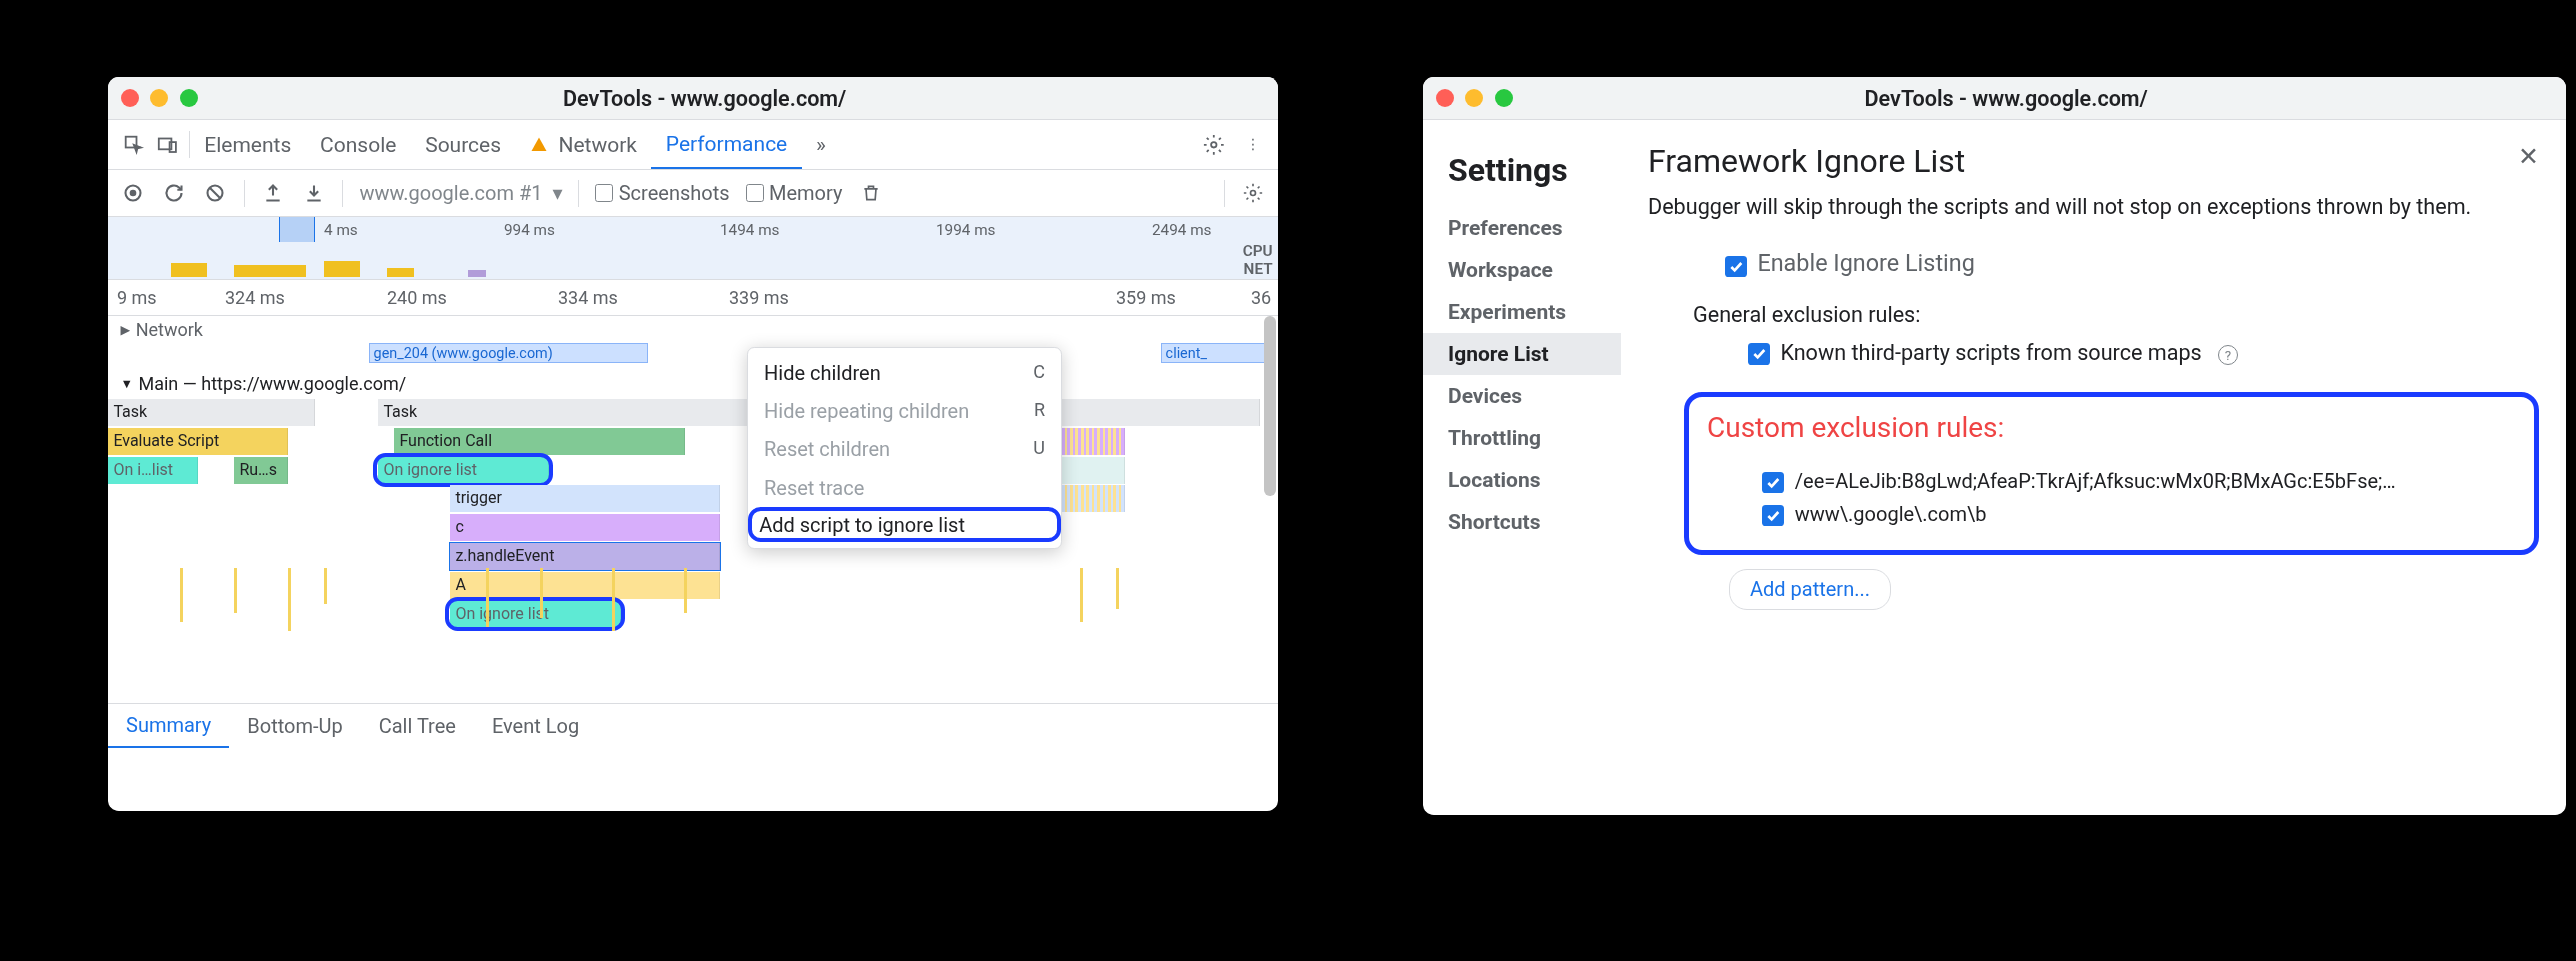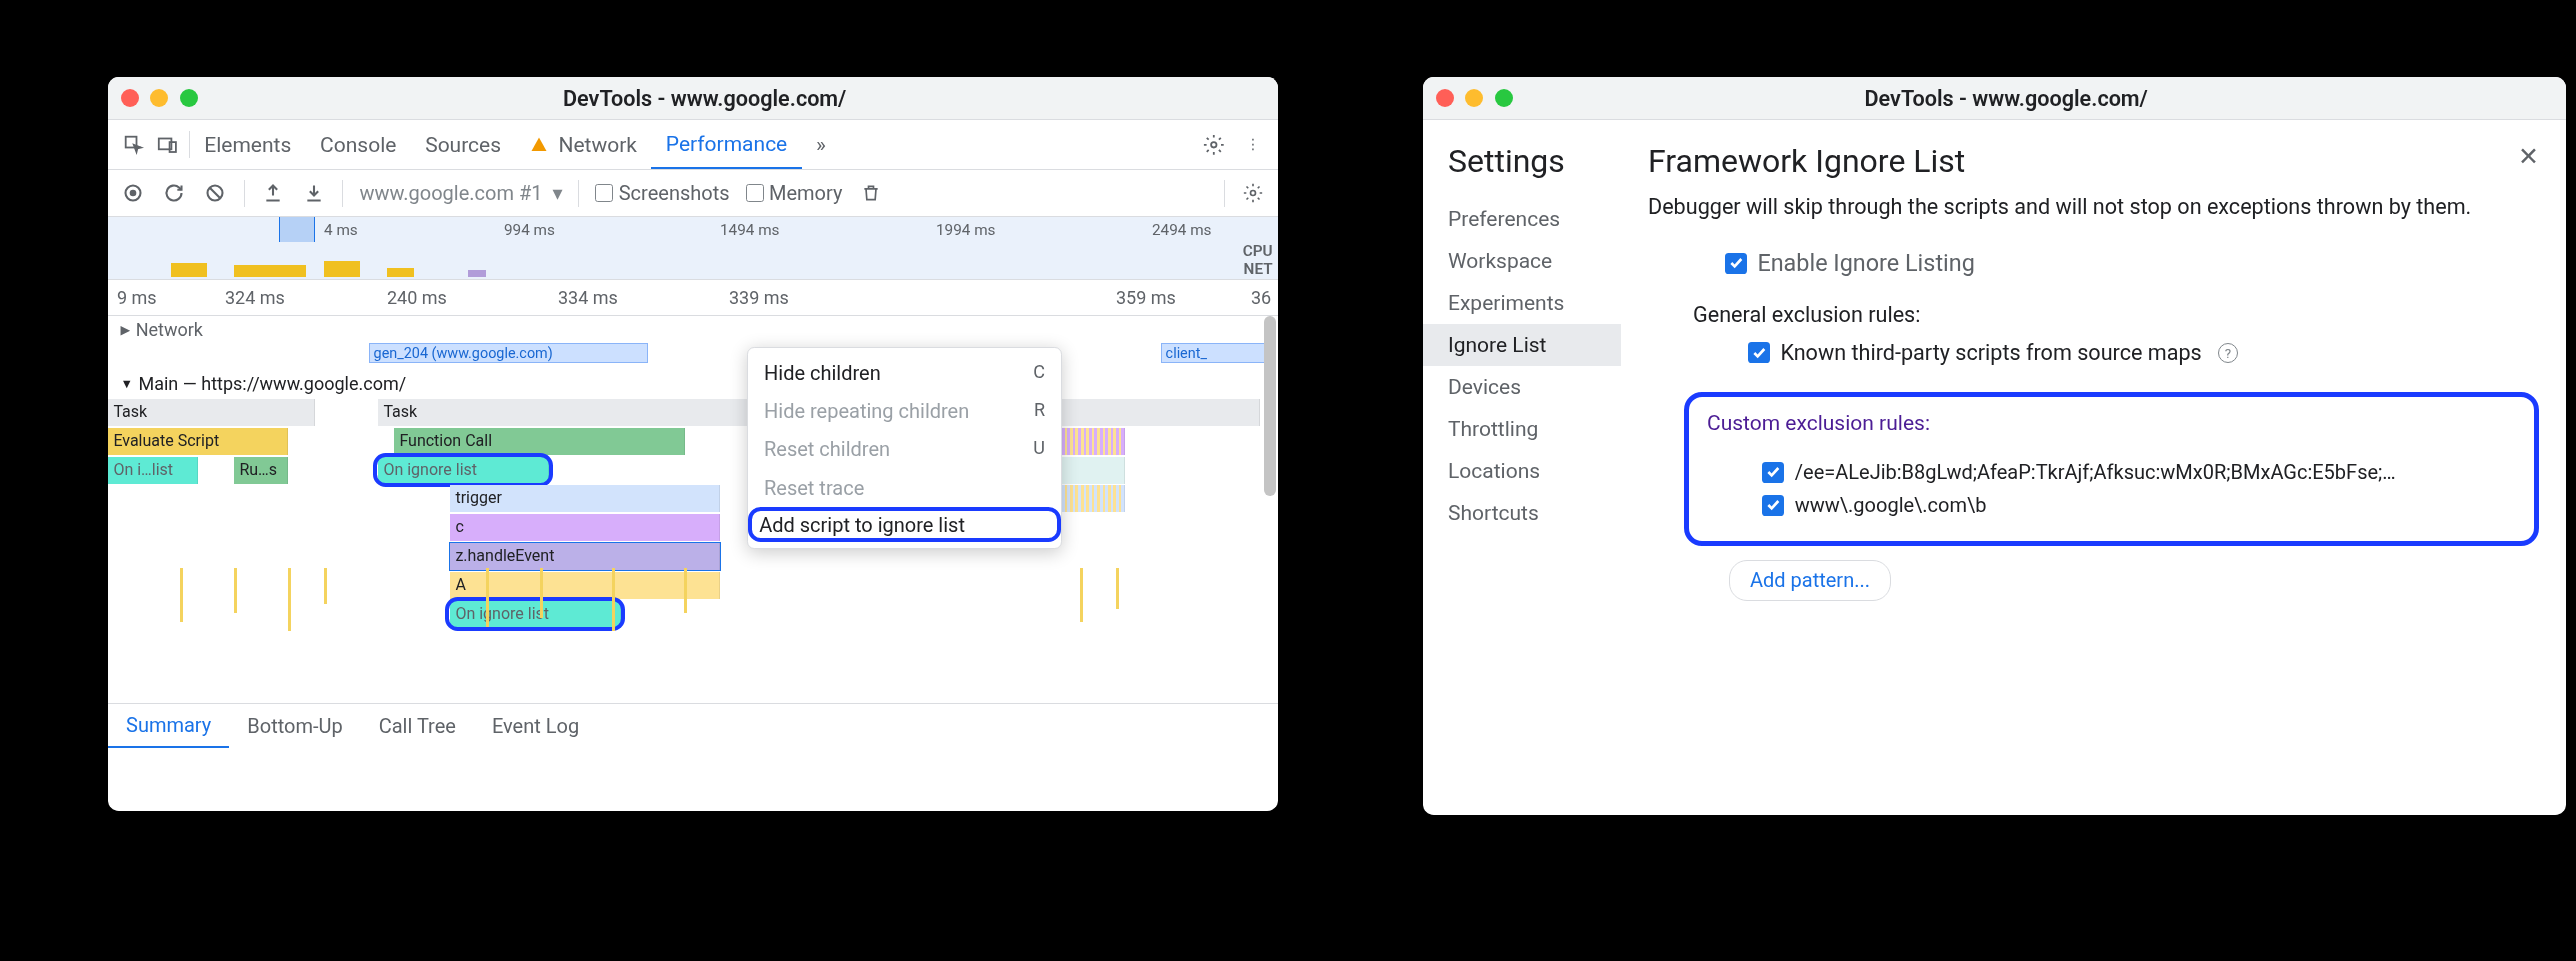--- a/index.html
+++ b/index.html
@@ -55,33 +55,33 @@
   .ctxitem .kb { color:#5f6368; font-size:18px;}
   .ring { border:4.5px solid #1a3bff; border-radius:12.6px; padding:1.8px 7.2px !important;}
   .subtabs { display:flex; height:45px; border-top:0.9px solid #dadce0; align-items:center; font-size:20px; color:#5f6368;}
   .subtab { padding:0 18px; height:100%; display:flex; align-items:center;}
   .subtab.active { color:#1a73e8; border-bottom:2.7px solid #1a73e8;}
   .nbar { position:absolute; height:20px; background:#cce0ff; border:0.9px solid #8ab4f8; font-size:14.4px; padding:0.9px 3.6px; color:#1967d2;}
   .flicks { position:absolute; height:72px; top:252px; left:0; right:0;}
   .fl { position:absolute; width:2.7px; background:#f4d35e;}
   
   .settings-body { display:flex; height: calc(100% - 43px);}
-  .sidebar { width: 198px; padding: 22px 0;}
+  .sidebar { width: 198px; padding: 31px 0; font-weight: bold;}
   .s-title { font-size:32px; color:#202124; padding: 0 25px 18px;}
   .s-item { padding:9px 25px; font-size:21px; color:#5f6368; cursor:pointer;}
   .s-item.active { background:#e8eaed; color:#202124;}
   .content { flex:1; padding: 21.6px 27px; position:relative;}
   .close-x { position:absolute; right:27px; top:21.6px; font-size:25px; color:#5f6368; cursor:pointer;}
   .h1 { font-size:32px; color:#202124; margin-bottom:12.6px;}
   .desc { font-size:21.6px; color:#202124; margin-bottom:27px; line-height:1.4;}
-  .chkrow { display:flex; align-items:center; gap:10.8px; font-size:21.6px; color:#5f6368; margin:9px 0;padding-left:32px;}
+  .chkrow { display:flex; align-items:flex-end; gap:10.8px; font-size:21.6px; color:#5f6368; margin:9px 0;padding-left:32px;}
   .chkbox { width:21.6px; height:21.6px; border-radius:3.6px; background:#1a73e8; display:flex; align-items:center; justify-content:center;}
   .chkbox svg { width:16px; height:16px;}
   .h2 { font-size:21.6px; color:#202124; margin:25px 0 12.6px 45px;}
-  .h2b { font-size:21px; color:#4c1d95; margin:0px 0 25px 0px;}
+  .h2b { font-size:28px; color:#ef4444; margin:0px 0 25px 0px;}
   .indent { margin-left:45px;}
   .indent2 { margin-left:68px;}
   .custbox { border:5.4px solid #1a3bff; border-radius:18px; padding:14.4px 18px; margin-left:36px;}
   .addbtn { display:inline-block; border:0.9px solid #dadce0; border-radius:18px; padding:7.2px 20px; font-size:20px; color:#1a73e8; margin-left:81px; margin-top:14.4px;}
   .help { width:20px; height:20px; border:1.8px solid #80868b; border-radius:50%; display:inline-flex; align-items:center; justify-content:center; font-size:13.5px; color:#80868b; margin-left:5.4px;}
   .scrollbar { position:absolute; right:1.8px; width:12.6px; background:#c4c4c4; border-radius:6.3px;}
 </style>
 </head>
 <body>
 

